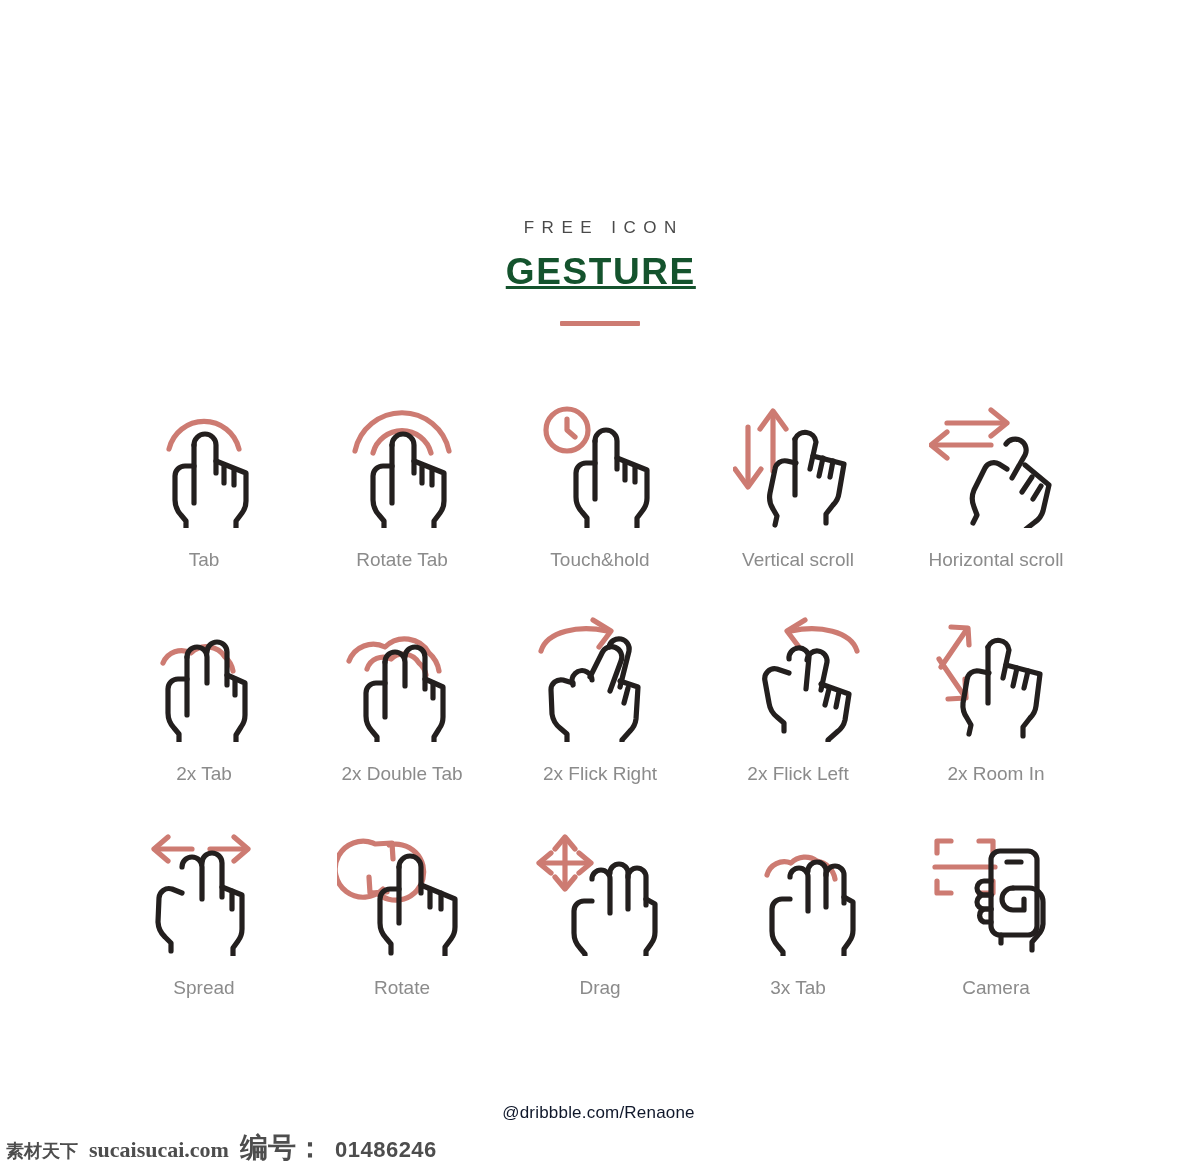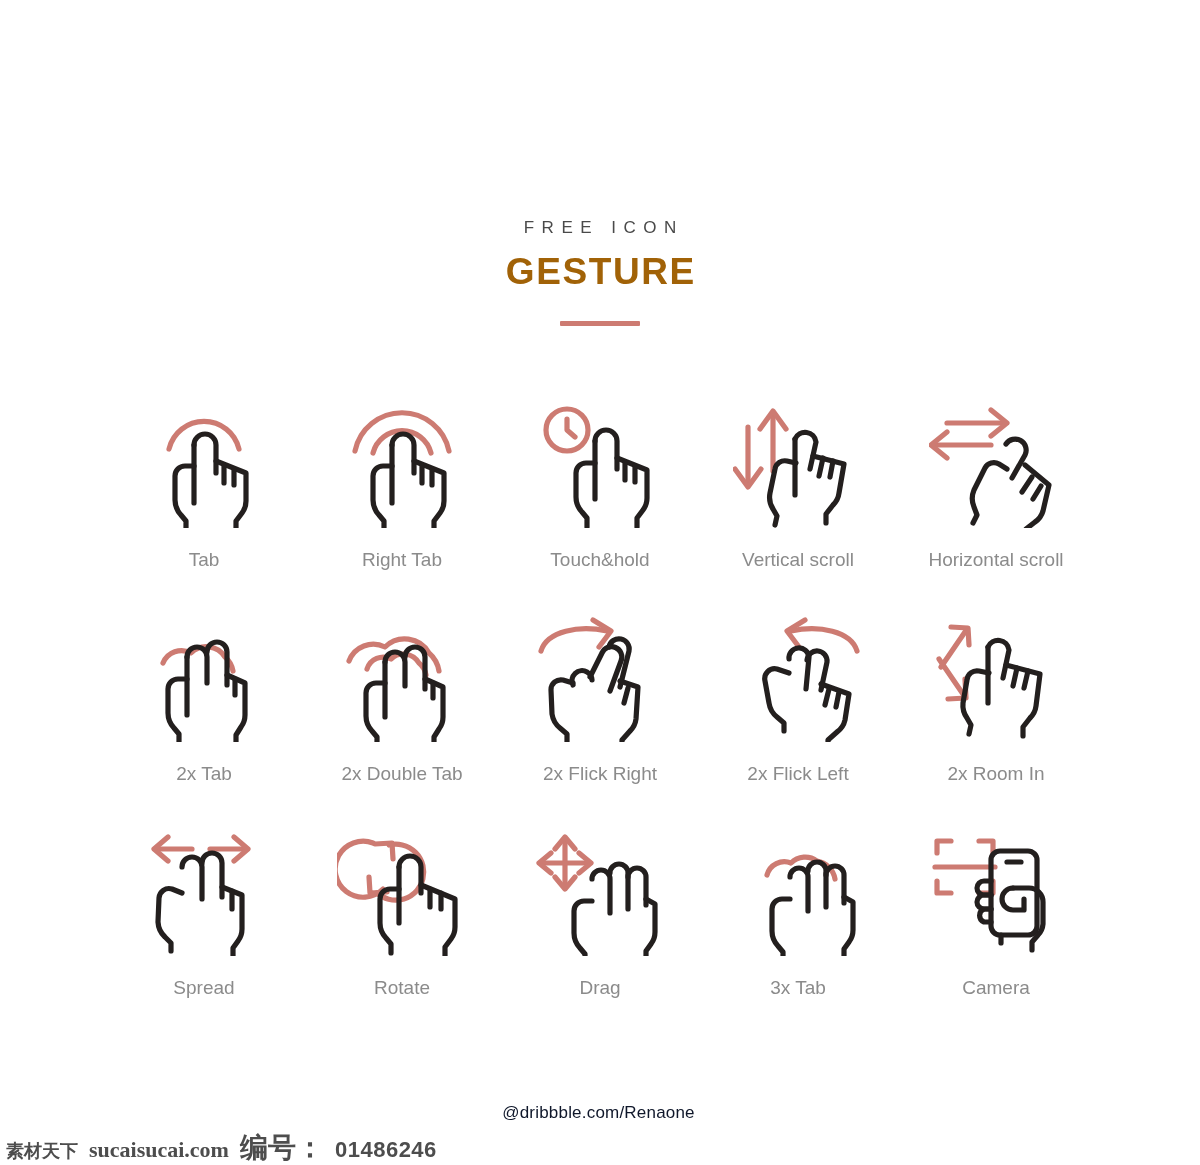--- a/index.html
+++ b/index.html
@@ -30,24 +30,25 @@
     color: #4a4a4a;
     font-weight: 400;
     text-indent: 7.5px;
     margin: 0;
     line-height: 1.2;
   }
   .title {
     font-size: 37px;
     font-weight: 700;
     letter-spacing: 1.6px;
-    color: #a16207;
+    color: #14532d;
     margin: 14px 0 0 0;
     line-height: 1.1;
     text-indent: 1.6px;
+    text-decoration: underline;
   }
   .rule {
     width: 80px;
     height: 5px;
     background: #cd7b72;
     margin: 28px auto 0 auto;
     border-radius: 1px;
   }
 
   
@@ -149,21 +150,21 @@
         <path class="ac" d="M8 48 A48 48 0 0 1 102 48"></path>
         <path class="ac" d="M26 50 A30 30 0 0 1 84 50"></path>
         <path class="dk" d="M45 42 v58"></path>
         <path class="dk" d="M45 42 a11 11 0 0 1 22 0 v28"></path>
         <path class="dk" d="M67 58 l30 12 v28 a20 20 0 0 1 -4 12 l-6 8 v9"></path>
         <path class="dk" d="M45 63 h-9 a10 10 0 0 0 -10 10 v24 a22 22 0 0 0 6 15 l5 6 v9"></path>
         <path class="dk" d="M75 62 v18"></path>
         <path class="dk" d="M85 66 v16"></path>
       </svg>
     </div>
-    <div class="label">Right Tab</div>
+    <div class="label">Rotate Tab</div>
   </div>
 
   <div class="cell">
     <div class="icon-box">
       <svg width="120" height="125" viewBox="0 0 120 125">
         <circle class="ac" cx="27" cy="27" r="21"></circle>
         <path class="ac" d="M27 16 v11 l8 7" stroke-width="4.4"></path>
         <path class="dk" d="M55 38 v58"></path>
         <path class="dk" d="M55 38 a11 11 0 0 1 22 0 v28"></path>
         <path class="dk" d="M77 55 l30 12 v28 a20 20 0 0 1 -4 12 l-6 8 v9"></path>

